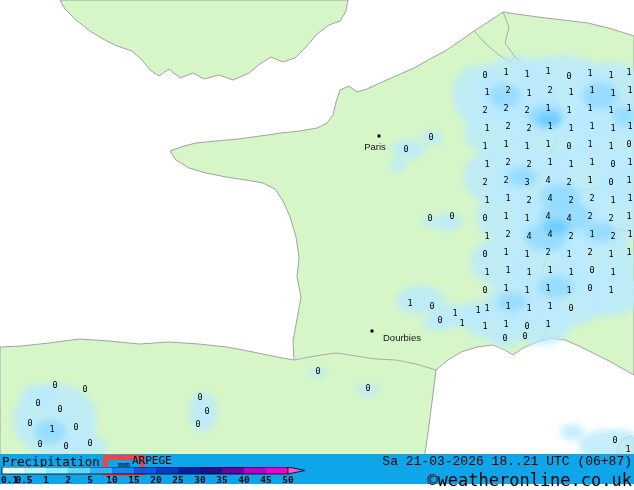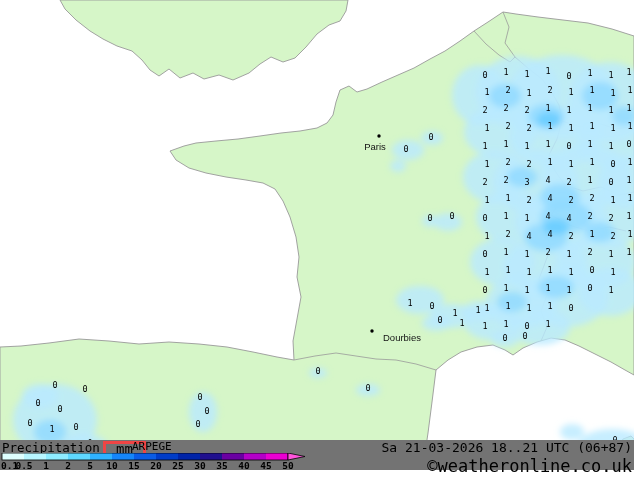--- a/index.html
+++ b/index.html
@@ -3,26 +3,26 @@
 <meta charset="utf-8">
 <style>
   html,body{margin:0;padding:0;background:#fff;}
   .screen{position:relative;width:634px;height:490px;overflow:hidden;background:#fff;
           font-family:"DejaVu Sans Mono",monospace;}
   .map-area{position:absolute;left:0;top:0;width:634px;height:460px;}
   svg{display:block;}
   .pv{font:8.5px "DejaVu Sans Mono",monospace;fill:#000;text-anchor:middle;}
   .city{font:9.5px "Liberation Sans",sans-serif;fill:#141414;}
   .sl{font:700 9.5px "DejaVu Sans Mono",monospace;fill:#000;}
-  .legend{position:absolute;left:0;top:440px;width:634px;height:30px;background:#737373;color:#000;}
+  .legend{position:absolute;left:0;top:454px;width:634px;height:30px;background:#0ea5e9;color:#000;}
   .legend-title{position:absolute;left:2px;top:0px;font-size:12.5px;}
-  .unit-box{position:absolute;left:103px;top:1px;font-size:14px;line-height:11px;
-            border:3px solid #ef4444;padding:0 10px;}
+  .unit-box{position:absolute;left:103px;top:1px;font-size:10px;line-height:11px;
+            border:5px solid #ef4444;padding:0 10px;}
   .model-name{position:absolute;left:132px;top:0px;font-size:11px;}
-  .datetime{position:absolute;right:2px;top:0px;font-size:13px;white-space:pre;}
+  .datetime{position:absolute;right:2px;top:0px;font-size:13px;white-space:pre;font-family:Liberation Mono, monospace;}
   .copyright{position:absolute;right:2px;top:16px;font-size:17px;}
   .scale-wrap{position:absolute;left:0;top:13px;width:340px;height:18px;}
 </style>
 </head>
 <body>
 
 <div class="screen">
   <div class="map-area">
     <svg id="map-svg" width="634" height="460" viewBox="0 0 634 460">
       <defs>

